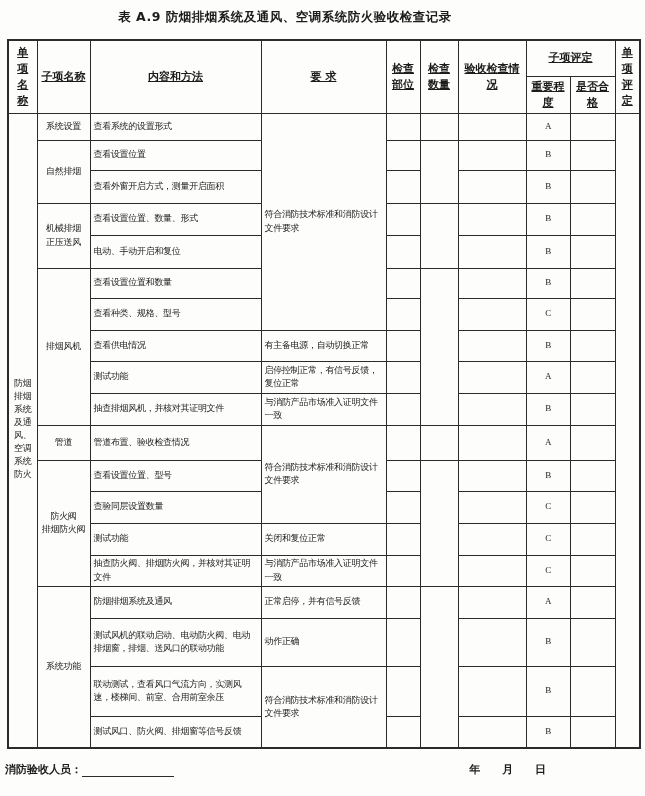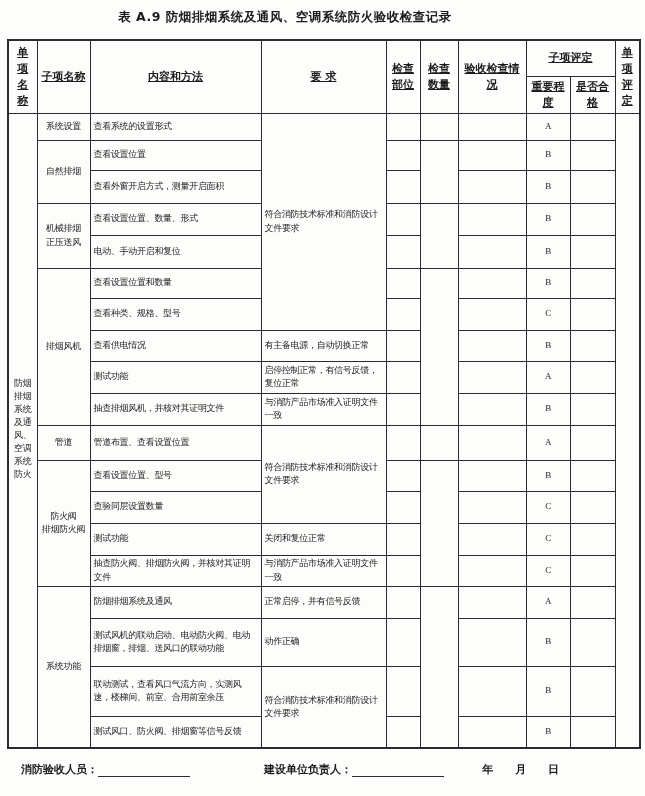--- a/index.html
+++ b/index.html
@@ -71,33 +71,33 @@
   }
   td.c-blank { }
   .footer {
     position: absolute;
     left: 0; right: 0;
     top: 762px;
     height: 24px;
     font-size: 11px;
     font-weight: bold;
   }
-  .footer .sig-block { position: absolute; white-space: nowrap; margin-left: 16px; }
+  .footer .sig-block { position: absolute; white-space: nowrap; }
   .sig-inspector { left: 5px; }
   .sig-builder { left: 248px; }
   .sig-line {
     display: inline-block;
     width: 92px;
     height: 12px;
     border-bottom: 1.5px solid #2b2b2b;
     vertical-align: bottom;
   }
   .date-block {
     position: absolute;
-    right: 2px;
+    right: 15px;
     top: 0;
     letter-spacing: 9px;
     font-weight: bold;
   }
 </style>
 </head>
 <body>
 
 <div class="page">
 
@@ -229,21 +229,21 @@
       <td class="c-content">抽查排烟风机，并核对其证明文件</td>
       <td class="c-req">与消防产品市场准入证明文件一致</td>
       <td class="c-blank"></td>
       <td class="c-blank"></td>
       <td class="c-grade">B</td>
       <td class="c-blank"></td>
     </tr>
 
     <tr style="height:35px">
       <td class="c-sub">管道</td>
-      <td class="c-content">管道布置、查看设置位置</td>
+      <td class="c-content">管道布置、验收检查情况</td>
       <td class="c-req" rowspan="3">符合消防技术标准和消防设计文件要求</td>
       <td class="c-blank"></td>
       <td class="c-blank"></td>
       <td class="c-blank"></td>
       <td class="c-grade">A</td>
       <td class="c-blank"></td>
     </tr>
 
     <tr style="height:31px">
       <td class="c-sub" rowspan="4">防火阀
@@ -312,19 +312,16 @@
       <td class="c-grade">B</td>
       <td class="c-blank"></td>
     </tr>
   </tbody>
     </table>
 
   <div class="footer">
     <span class="sig-block sig-inspector">
       <span>消防验收人员：</span><span class="sig-line"></span>
     </span>
-    <span class="sig-block sig-builder">
-      <span>建设单位负责人：</span><span class="sig-line"></span>
-    </span>
     <span class="date-block">年 月 日</span>
   </div>
 
 </div>
 
 </body></html>

